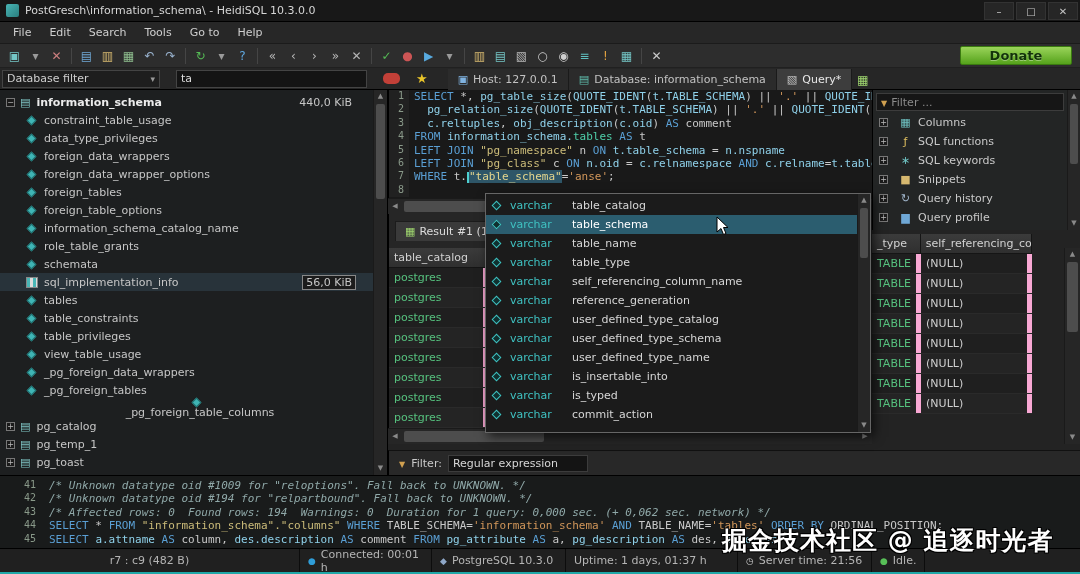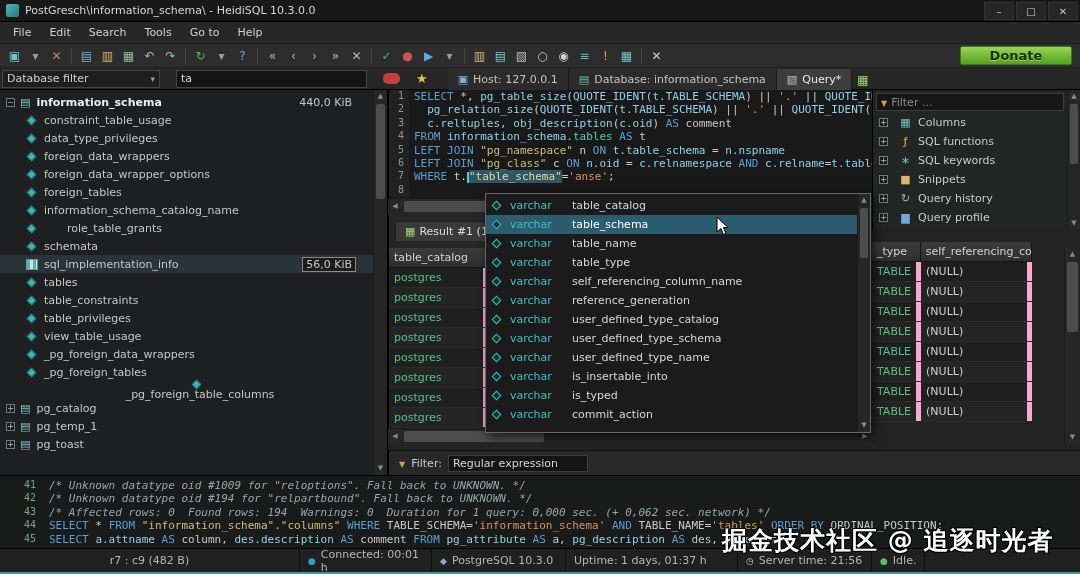--- a/index.html
+++ b/index.html
@@ -89,21 +89,21 @@
   
   .gh{height:20px;line-height:19px;background:linear-gradient(#3b3b3b,#2f2f2f);border-bottom:1px solid #151515;border-right:1px solid #151515;color:#d2d2d2;padding-left:5px;overflow:hidden;white-space:nowrap}
   .grid-left{left:388px;top:158px;width:100px;border-left:1px solid #000}
   .grid-left .gh{width:100px}
   .g-row{height:20px;display:flex;background:#1f1f1f;border-bottom:1px solid #2a2a2a}
   .g-row:nth-child(even){background:#242424}
   .g-cell{line-height:19px;padding-left:5px;border-right:5px solid #f9a8d4;overflow:hidden;white-space:nowrap}
   .grid-left .g-cell{width:100px}
   .green{color:#56c17e}
   .grid-hscroll{left:388px;top:338px;width:484px;height:16px}
-  .grid-right{left:872px;top:152px;width:160px}
+  .grid-right{left:872px;top:144px;width:160px}
   .gr-headers{display:flex}
   .gr-h0{width:58px}.gr-h1{width:134px}
   .gr-c0{width:58px}.gr-c1{width:134px;color:#cfcfcf}
   .grid-vscroll{left:1064px;top:158px;width:16px;height:196px}
 
   
   .right-panel{left:872px;top:0;width:208px;height:140px;background:#232525;border-left:1px solid #000}
   .rp-filter{margin:3px 16px 2px 3px;height:18px;background:#161616;border:1px solid #3c3c3c;display:flex;align-items:center;padding:0 4px;gap:4px}
   .funnel::before{content:"▼";color:#d0a050;font-size:8px}
   .rp-filter input{background:transparent;border:none;outline:none;color:#bbb;font-size:11px;width:100%;font-family:"DejaVu Sans",sans-serif}
@@ -258,25 +258,29 @@
             <span class="tree-label">foreign_data_wrappers</span>
           </div>
           <div class="tree-row" style="padding-left: 26px;">
             <span class="ico-view"></span>
             <span class="tree-label">foreign_data_wrapper_options</span>
           </div>
           <div class="tree-row" style="padding-left: 26px;">
             <span class="ico-view"></span>
             <span class="tree-label">foreign_tables</span>
           </div>
+          <div class="tree-row" style="padding-left: 26px;">
+            <span class="ico-view"></span>
+            <span class="tree-label">foreign_table_options</span>
+          </div>
           <div class="tree-row" style="padding-left: 26px; text-align: center;">
             <span class="ico-view"></span>
             <span class="tree-label">information_schema_catalog_name</span>
           </div>
-          <div class="tree-row" style="padding-left: 26px; gap: 23px;">
+          <div class="tree-row" style="padding-left: 26px;">
             <span class="ico-view"></span>
             <span class="tree-label">role_table_grants</span>
           </div>
           <div class="tree-row" style="padding-left: 26px;">
             <span class="ico-view"></span>
             <span class="tree-label">schemata</span>
           </div>
           <div class="tree-row selected" style="padding-left: 26px;">
             <span class="ico-table"></span>
             <span class="tree-label">sql_implementation_info</span>

